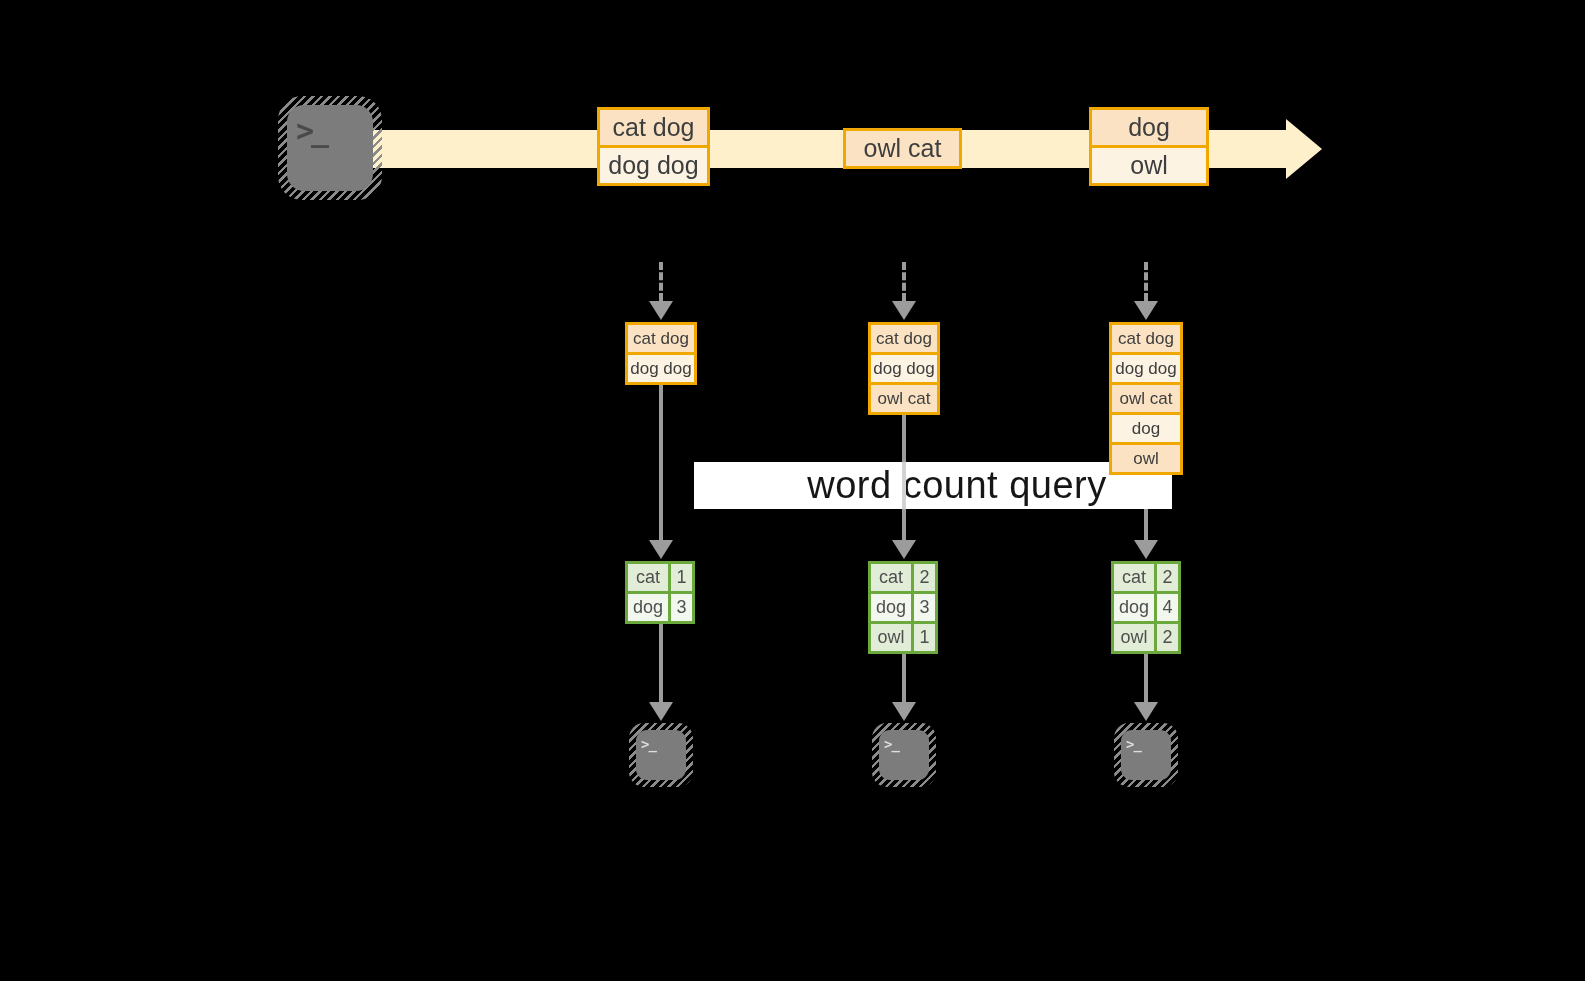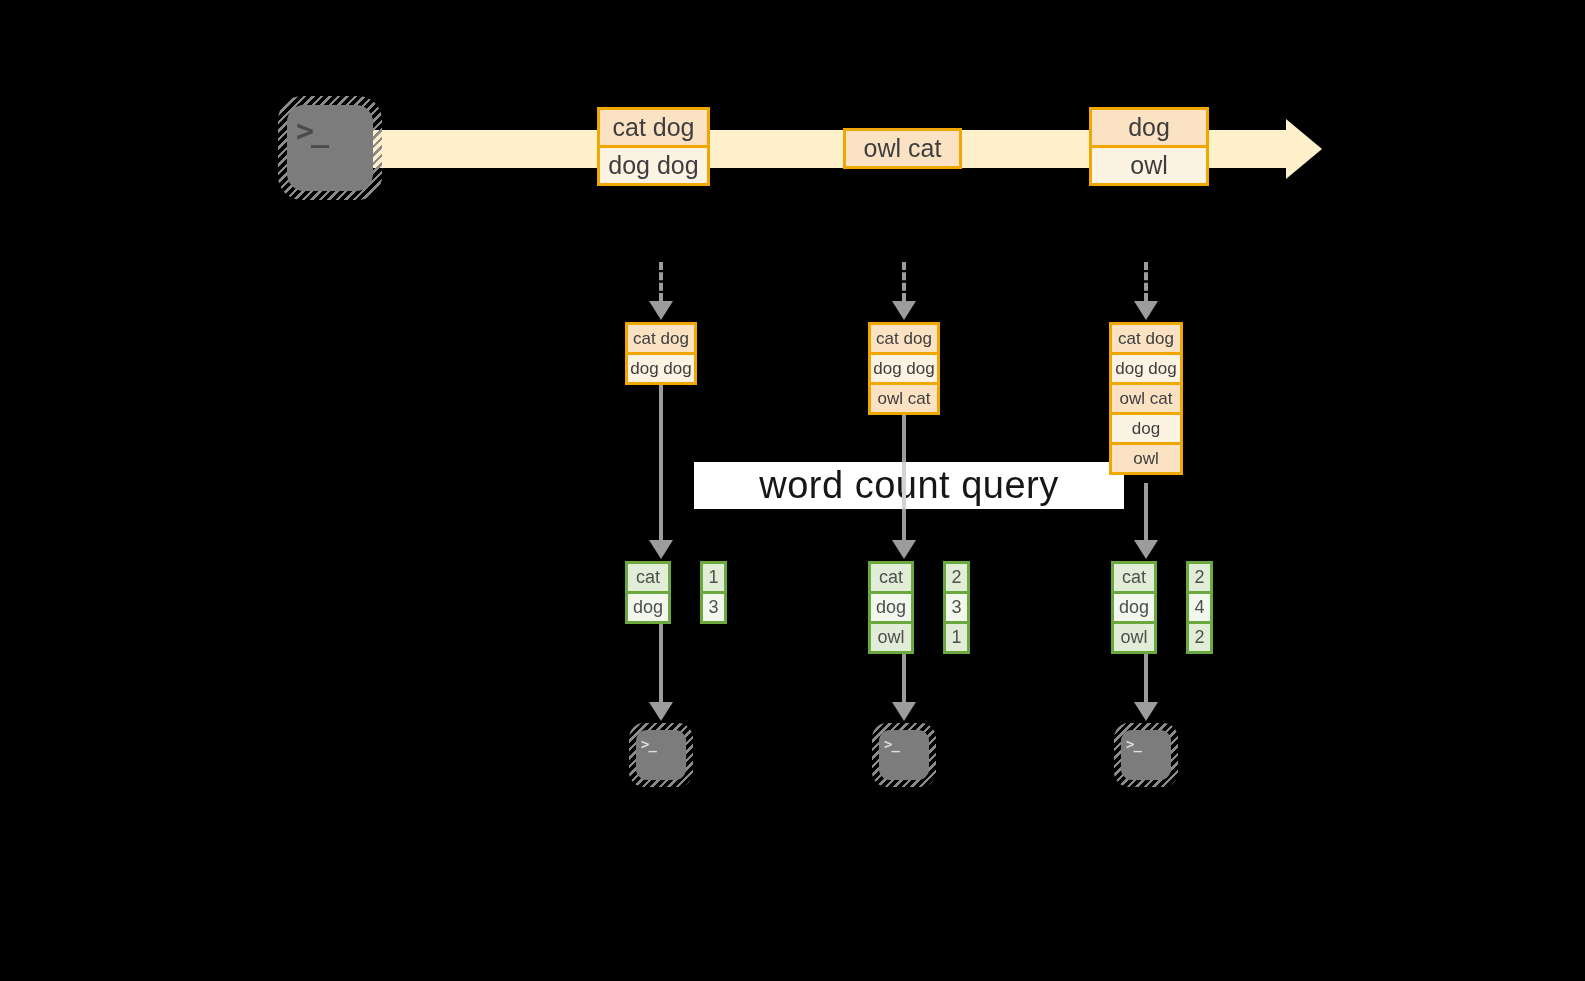--- a/index.html
+++ b/index.html
@@ -41,33 +41,33 @@
   .cream{background:#FDF3E3;}
 
   
   .vdash{width:0;border-left:4px dashed #9c9c9c;z-index:2;}
   .vline{width:4px;background:#9c9c9c;z-index:2;}
   .ahead{width:0;height:0;border-left:12px solid transparent;border-right:12px solid transparent;
     border-top:19px solid #9c9c9c;z-index:2;}
 
   
   .gtable{z-index:2;}
-  .grow{display:flex;gap:32px;}
+  .grow{display:flex;}
   .grow + .grow{margin-top:-3px;}
   .gcell{box-sizing:border-box;border:3px solid #6BA83E;height:33px;display:flex;
     align-items:center;justify-content:center;font-size:18px;color:#4f4f4f;}
   .gword{width:46px;}
   .gnum{width:27px;margin-left:-3px;}
   .g-odd{background:#E2EDD8;}
   .g-even{background:#F3F8EF;}
 
   
   .banner{left:694px;top:462px;width:430px;height:47px;background:#ffffff;z-index:4;
     display:flex;align-items:center;justify-content:center;font-size:38px;color:#161616;
-    font-weight:400;letter-spacing:0.5px;}
+    font-weight:400;letter-spacing:0.5px;padding-left:48px;}
   .banner-cross{left:902px;top:462px;width:4px;height:47px;background:#d2d2d2;z-index:5;}
   .above-banner{z-index:5;}
 </style>
 </head>
 <body>
 
 <div class="stage">
 
   <div class="abs band"></div>
   <div class="abs band-head"></div>

